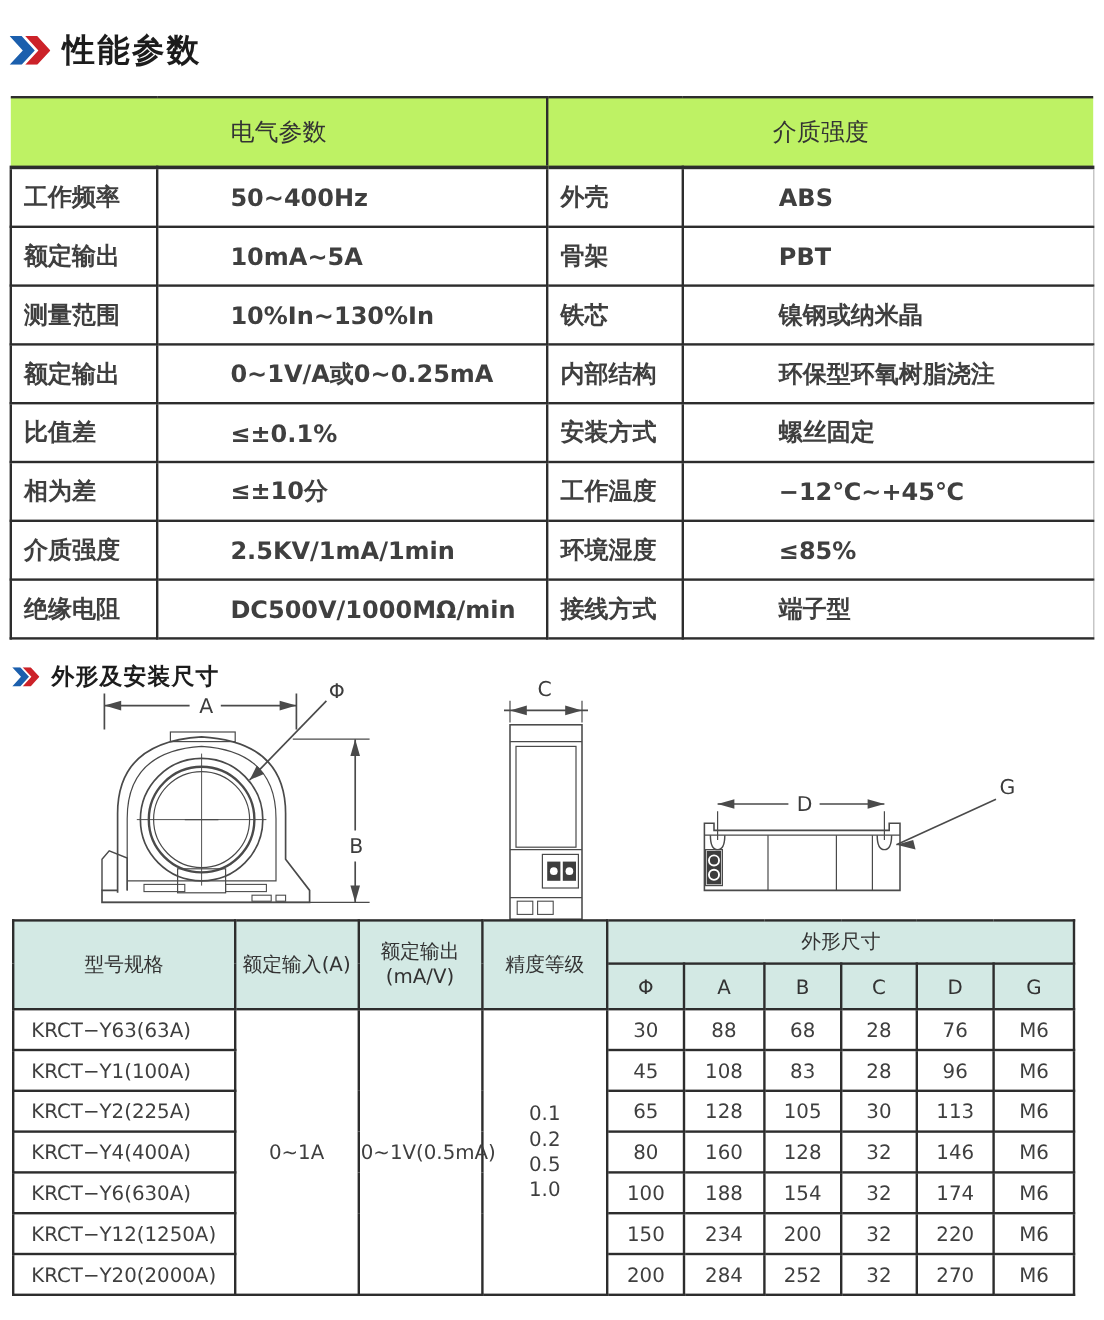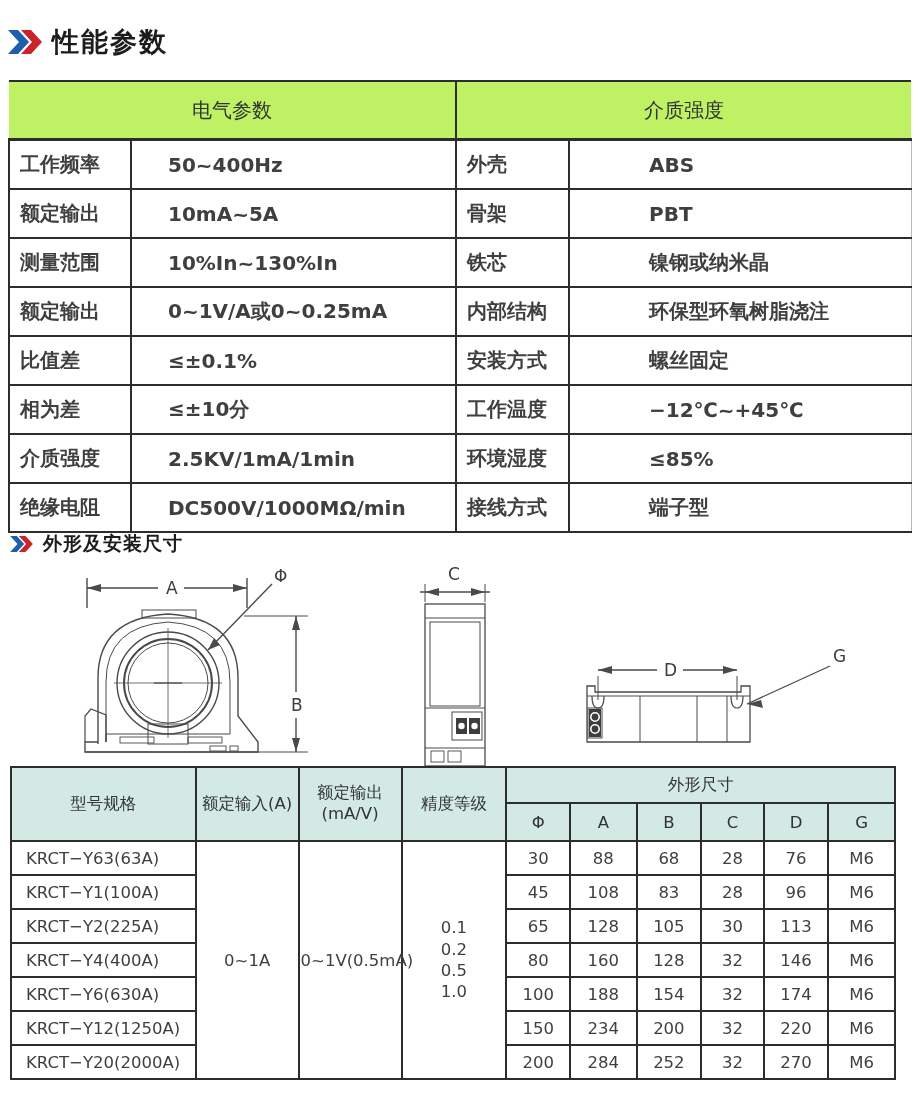--- a/index.html
+++ b/index.html
@@ -3,36 +3,36 @@
 <meta charset="utf-8">
 <style>
   html,body{margin:0;padding:0;background:#ffffff;}
   .page{
     position:relative;width:920px;height:1100px;background:#ffffff;
     font-family:"DejaVu Sans","Liberation Sans",sans-serif;color:#3f3f3f;overflow:hidden;
   }
   
   .sec-title{position:absolute;display:flex;align-items:center;gap:10px;color:#1c1c1c;font-weight:bold;}
   .sec-title.big{top:24px;left:8px;font-size:27px;letter-spacing:2px;}
-  .sec-title.small{top:531px;left:10px;font-size:19px;letter-spacing:1px;}
+  .sec-title.small{top:551px;left:10px;font-size:19px;letter-spacing:1px;}
   .chev{flex:0 0 auto;}
   
   table{border-collapse:collapse;}
   .spec{position:absolute;left:8px;top:80px;width:902px;table-layout:fixed;}
   .spec th{
     background:#bef264;height:54px;font-size:20px;font-weight:500;color:#333;
     border-top:2px solid #2d2d2d;border-bottom:3px solid #2d2d2d;
   }
   .spec th.eh{border-right:2px solid #2d2d2d;}
   .spec td{
     height:45px;font-size:20px;border-bottom:2px solid #2d2d2d;
     white-space:nowrap;overflow:hidden;font-weight:bold;
   }
   .spec td.lbl{padding-left:10px;border-left:2px solid #2d2d2d;border-right:2px solid #2d2d2d;}
-  .spec td.val{padding-left:36px;border-right:2px solid #2d2d2d;}
+  .spec td.val{padding-left:60px;border-right:2px solid #2d2d2d;}
   .spec td.lbl2{padding-left:10px;border-right:2px solid #2d2d2d;}
   .spec td.val2{padding-left:79px;border-right:1px solid #b9b9b9;}
   
   .draw{position:absolute;}
   .draw svg{display:block;}
   .draw text{font-family:"DejaVu Sans","Liberation Sans",sans-serif;fill:#3c3c3c;}
   
   .dims{position:absolute;left:10px;top:766px;width:886px;table-layout:fixed;}
   .dims th{
     background:#d3e9e4;font-weight:500;font-size:16.5px;color:#333;

